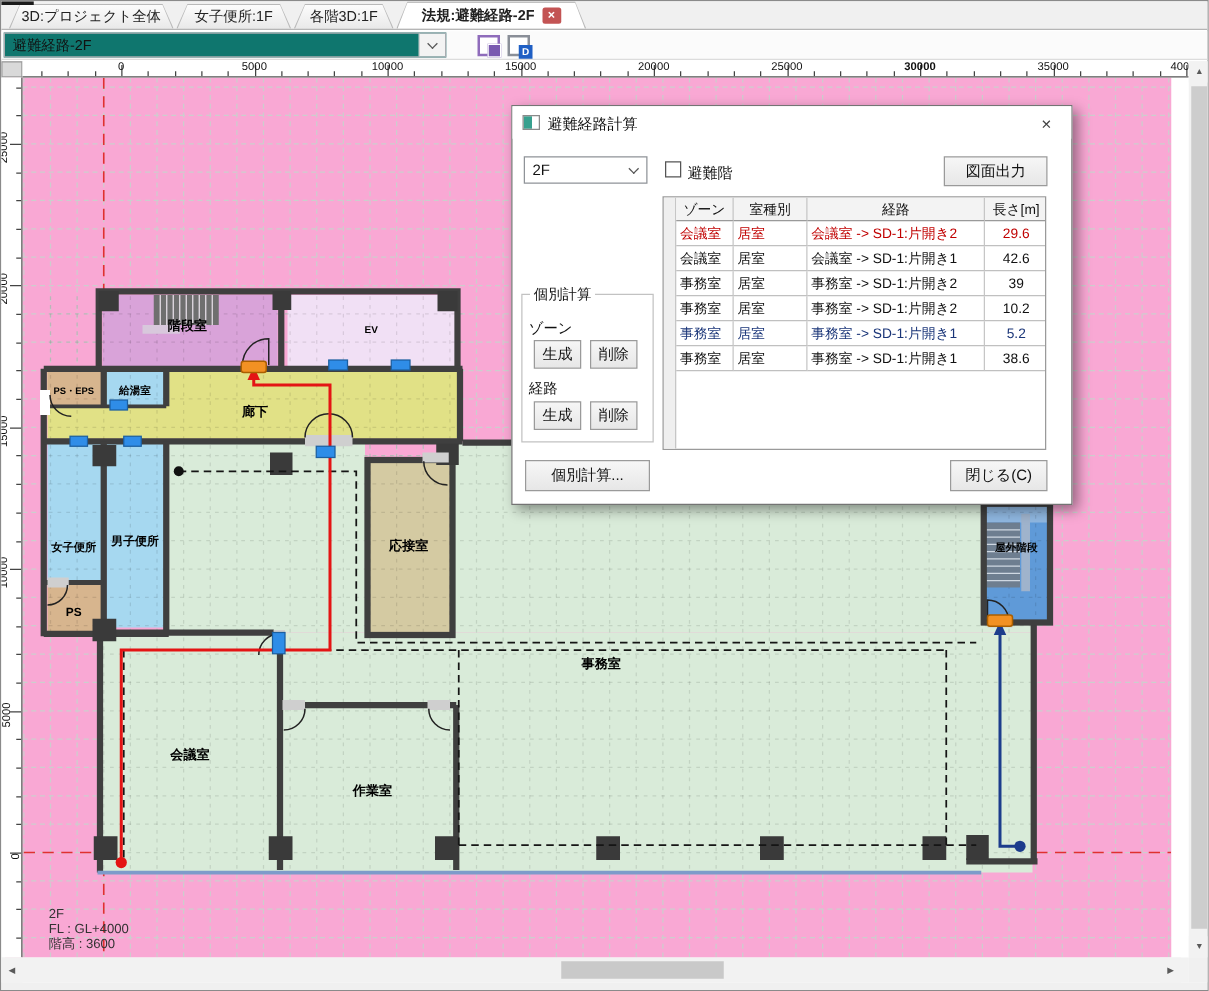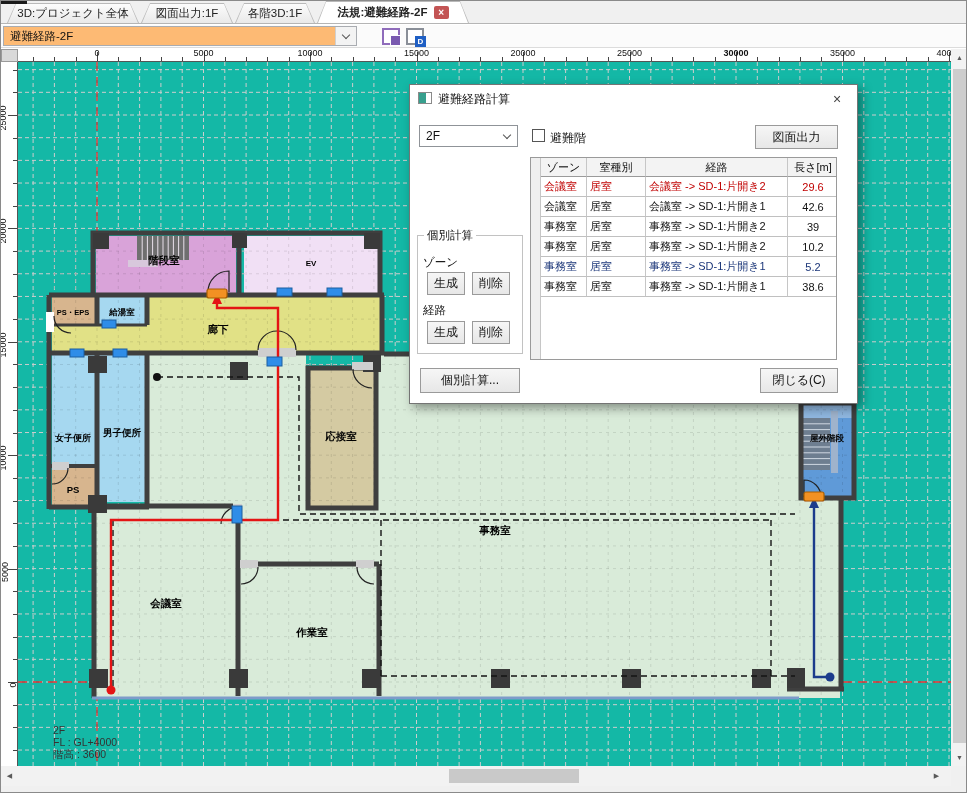--- a/index.html
+++ b/index.html
@@ -17,21 +17,21 @@
           clip-path:polygon(8px 0,calc(100% - 8px) 0,100% 100%,0 100%);
           display:flex;align-items:center;justify-content:center;gap:6px;padding:0 16px;white-space:nowrap;}
   .tab.active{height:22px;z-index:2;}
   .tab.active .face{background:#fff;font-weight:bold;}
   .tab-close{display:inline-flex;width:15px;height:13px;background:#c35454;color:#fff;border-radius:2px;
           font-size:10px;font-weight:bold;align-items:center;justify-content:center;line-height:1;}
   
   .toolbar{position:absolute;left:0;top:24px;width:100%;height:23px;background:#fbfbfb;
           border-bottom:1px solid #dcdcdc;z-index:10;}
   .viewcombo{position:absolute;left:2px;top:1px;width:354px;height:20px;border:1px solid #a9acb1;
-          background:#fdba74;font-size:11.5px;display:flex;align-items:center;}
+          background:#0f766e;font-size:11.5px;display:flex;align-items:center;}
   .viewcombo .val{flex:1;padding-left:6px;color:#111;white-space:nowrap;overflow:hidden;}
   .viewcombo .arrowbox{width:21px;height:100%;border-left:1px solid #d0d0d0;background:#f3f3f3;
           display:flex;align-items:center;justify-content:center;}
   .chev{width:6px;height:6px;border-right:1.5px solid #555;border-bottom:1.5px solid #555;
           transform:rotate(45deg);margin-top:-3px;}
   .tb-icon{position:absolute;top:3px;width:18px;height:17px;}
   .icon-savewin{left:381px;border:2px solid #8f6cbb;background:#fff;}
   .icon-savewin::after{content:"";position:absolute;right:-3px;bottom:-3px;width:9px;height:9px;
           background:#7a5ab0;border:1px solid #fff;}
   .icon-dwin{left:405px;border:2px solid #8a8f98;background:#fff;}
@@ -42,21 +42,21 @@
           border:1px solid #9a9a9a;z-index:5;}
   .hruler{position:absolute;left:17px;top:48px;width:933px;height:13px;background:#fff;
           border-bottom:1px solid #555;overflow:hidden;z-index:5;}
   .hruler .tick{position:absolute;bottom:0;width:1px;background:#444;}
   .hruler .lab{position:absolute;top:-1px;transform:translateX(-50%);font-size:9px;color:#111;white-space:nowrap;}
   .vruler{position:absolute;left:0;top:61px;width:17px;height:704px;background:#fff;
           border-right:1px solid #555;overflow:hidden;z-index:5;}
   .vruler .tick{position:absolute;right:0;height:1px;background:#444;}
   .vruler .lab{position:absolute;right:2px;font-size:9px;color:#111;transform:translateY(-50%) rotate(-90deg);white-space:nowrap;}
   
-  .canvas{position:absolute;left:17px;top:61px;width:933px;height:704px;background:#14b8a6;overflow:hidden;}
+  .canvas{position:absolute;left:3px;top:61px;width:933px;height:704px;background:#f9a8d4;overflow:hidden;}
   
   .vscroll{position:absolute;left:950px;top:48px;width:17px;height:717px;background:#f2f2f2;z-index:6;}
   .hscroll{position:absolute;left:0;top:765px;width:950px;height:20px;background:#f2f2f2;z-index:6;}
   .sb-btn{position:absolute;display:flex;align-items:center;justify-content:center;
           font-size:7px;color:#5a5a5a;background:#f2f2f2;}
   .vscroll .sb-btn{width:17px;height:17px;}
   .hscroll .sb-btn{width:17px;height:20px;}
   .vthumb{position:absolute;left:2px;width:13px;top:20px;height:674px;background:#cdcdcd;}
   .hthumb{position:absolute;top:3px;height:14px;left:448px;width:130px;background:#c9c9c9;}
   .sbcorner{position:absolute;left:950px;top:765px;width:17px;height:20px;background:#f0f0f0;z-index:6;}
@@ -103,21 +103,21 @@
   <div class="tabbar">
     <div class="tab" style="width:132px">
       <div class="shape"></div>
         <div class="face">
           <span>3D:プロジェクト全体</span>
         </div>
     </div>
     <div class="tab" style="width:92px">
       <div class="shape"></div>
         <div class="face">
-          <span>図面出力:1F</span>
+          <span>女子便所:1F</span>
         </div>
     </div>
     <div class="tab" style="width:80px">
       <div class="shape"></div>
         <div class="face">
           <span>各階3D:1F</span>
         </div>
     </div>
     <div class="tab active" style="width:152px">
       <div class="shape"></div>

